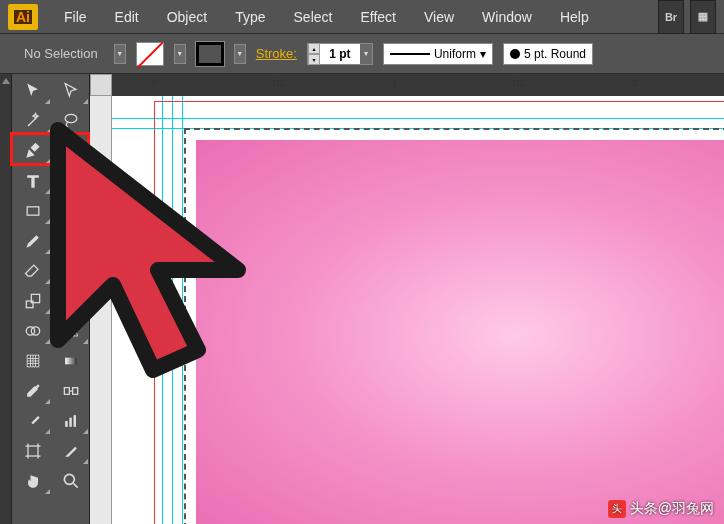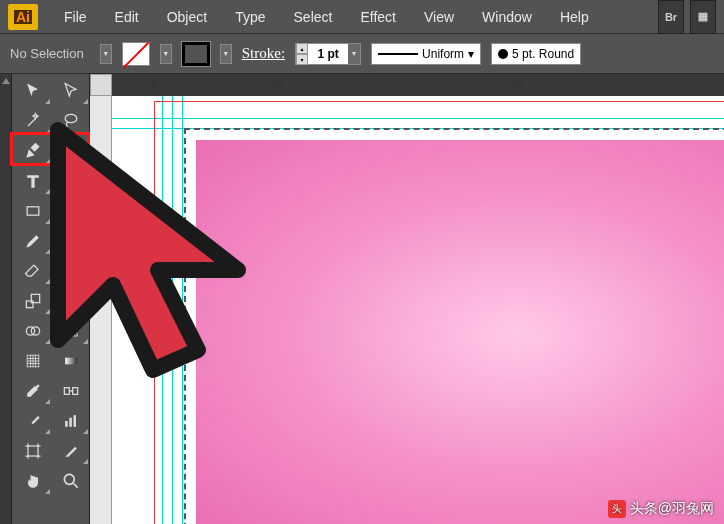--- a/index.html
+++ b/index.html
@@ -4,27 +4,27 @@
 <style>
 * { margin: 0; padding: 0; box-sizing: border-box; font-family: Arial, sans-serif; }
 body { width: 724px; height: 524px; background: #383838; overflow: hidden; position: relative; }
 
 .menubar { height: 34px; background: #535353; display: flex; align-items: center; padding: 0 8px; border-bottom: 1px solid #2a2a2a; }
 .app-logo { width: 30px; height: 26px; background: #4a2a00; color: #ff8c00; display: flex; align-items: center; justify-content: center; font-weight: bold; font-size: 14px; border-radius: 2px; margin-right: 12px; border: 6px solid #eab308; }
 .menu-item { color: #e8e8e8; font-size: 14px; padding: 0 14px; cursor: pointer; }
 .menubar-right { margin-left: auto; display: flex; gap: 6px; }
 .menubar-btn { width: 26px; height: 34px; background: #3a3a3a; border: 1px solid #222; color: #ccc; display: flex; align-items: center; justify-content: center; font-size: 11px; font-weight: bold; }
 
-.controlbar { height: 40px; background: #535353; display: flex; align-items: center; padding: 0 10px; gap: 10px; border-bottom: 1px solid #2a2a2a; }
+.controlbar { height: 40px; background: #535353; display: flex; align-items: center; padding: 0 24px; gap: 10px; border-bottom: 1px solid #2a2a2a; }
 .no-selection { color: #ccc; font-size: 13px; margin-right: 6px; }
 .dropdown-arrow { width: 12px; height: 20px; background: #6a6a6a; border: 1px solid #8a8a8a; display: flex; align-items: center; justify-content: center; color: #ddd; font-size: 8px; }
 .fill-swatch { width: 28px; height: 24px; background: #fff; position: relative; border: 1px solid #888; }
 .fill-swatch::after { content: ''; position: absolute; width: 140%; height: 2px; background: red; top: 50%; left: -20%; transform: rotate(-45deg); }
 .stroke-swatch { width: 28px; height: 24px; background: transparent; border: 3px solid #000; outline: 1px solid #888; }
-.stroke-label { color: #ffffff; font-size: 15px; text-decoration: underline; font-family: Liberation Serif, serif; }
+.stroke-label { color: #eab308; font-size: 13px; text-decoration: underline; }
 .stroke-input { display: flex; align-items: center; background: #fff; height: 22px; border: 1px solid #888; }
 .stepper { width: 12px; display: flex; flex-direction: column; }
 .stepper div { height: 11px; background: #ddd; border: 1px solid #999; font-size: 6px; display: flex; align-items: center; justify-content: center; }
 .stroke-val { width: 40px; font-size: 12px; text-align: center; font-weight: bold; }
 .white-dropdown { background: #fff; height: 22px; border: 1px solid #888; display: flex; align-items: center; padding: 0 6px; font-size: 12px; gap: 4px; }
 .stroke-line-preview { width: 40px; height: 2px; background: #000; }
 .dot-preview { width: 10px; height: 10px; background: #000; border-radius: 50%; }
 
 .workspace { display: flex; height: calc(524px - 74px); }
 .slim-panel { width: 12px; background: #383838; border-right: 1px solid #222; position: relative; }

